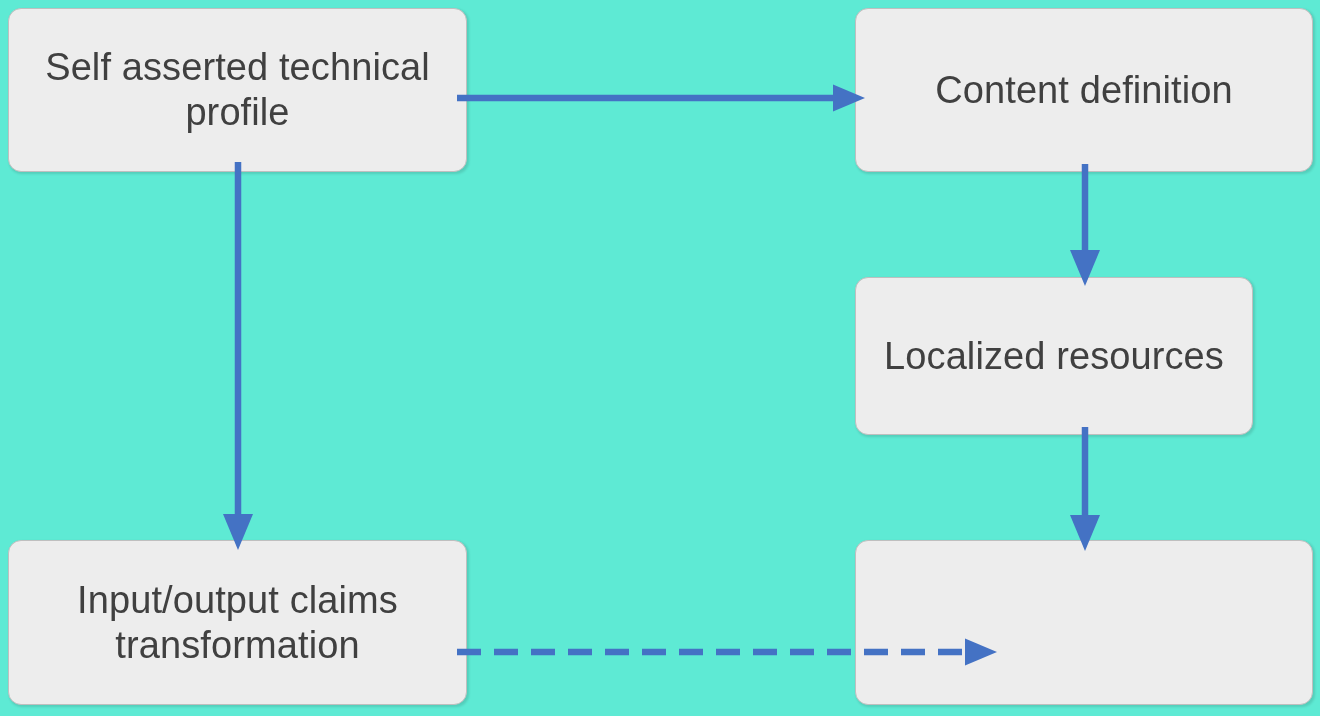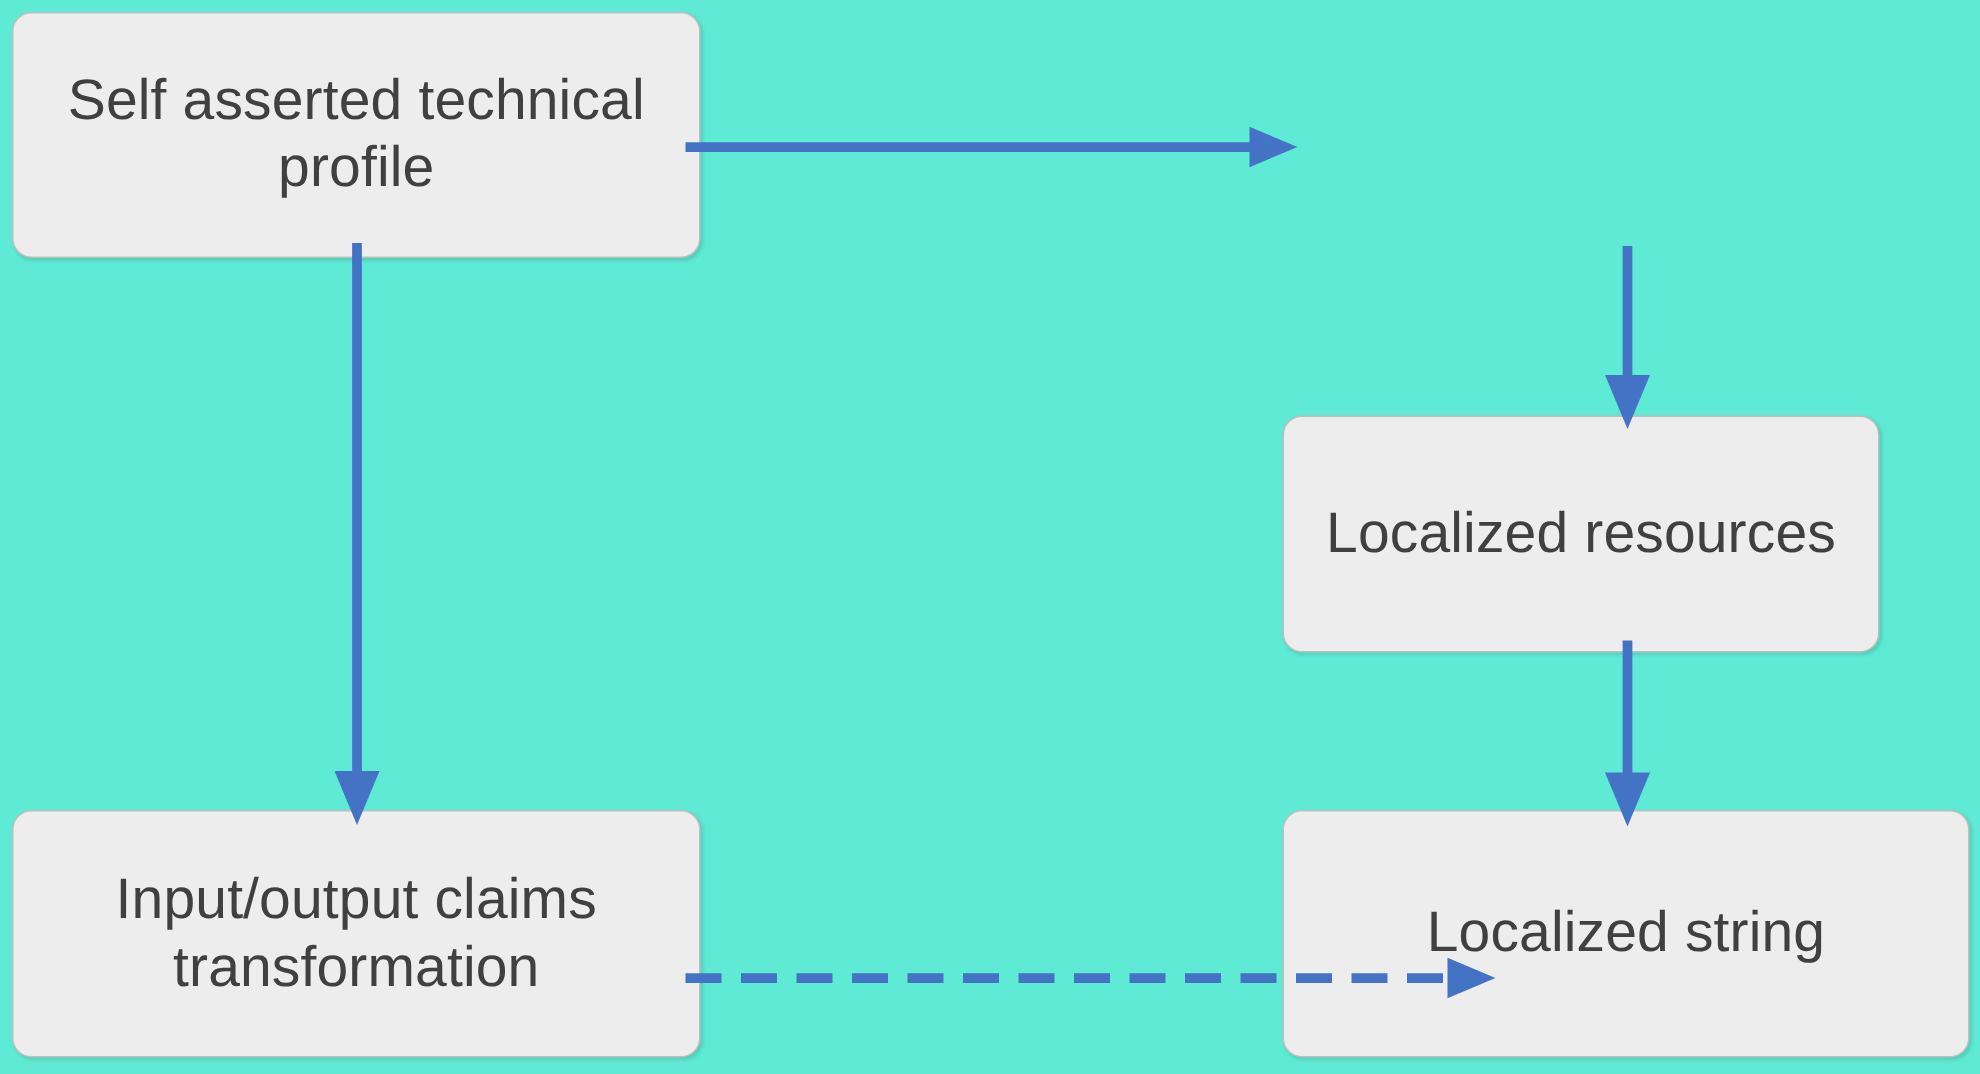--- a/index.html
+++ b/index.html
@@ -67,32 +67,34 @@
 </style>
 </head>
 <body>
 
 <div id="canvas">
 
   <div class="node" id="node-self-asserted">
     <span class="node-label">Self asserted technical profile</span>
   </div>
 
+  <div class="node" id="node-content-def">
+    <span class="node-label">Content definition</span>
+  </div>
 
   <div class="node" id="node-localized-res">
     <span class="node-label">Localized resources</span>
   </div>
 
   <div class="node" id="node-claims-xform">
     <span class="node-label">Input/output claims transformation</span>
   </div>
 
   <div class="node" id="node-localized-str">
     <span class="node-label">
-      <span>Localized string</span>
     </span>
   </div>
 
   <svg class="connector" id="conn-horizontal-top" viewBox="0 0 412 56">
     <line x1="2" y1="28" x2="382" y2="28" stroke="#4472C4" stroke-width="6.5"></line>
     <polygon points="378,14.5 410,28 378,41.5" fill="#4472C4"></polygon>
   </svg>
 
   <svg class="connector" id="conn-vertical-left" viewBox="0 0 66 392">
     <line x1="33" y1="2" x2="33" y2="358" stroke="#4472C4" stroke-width="6.5"></line>

